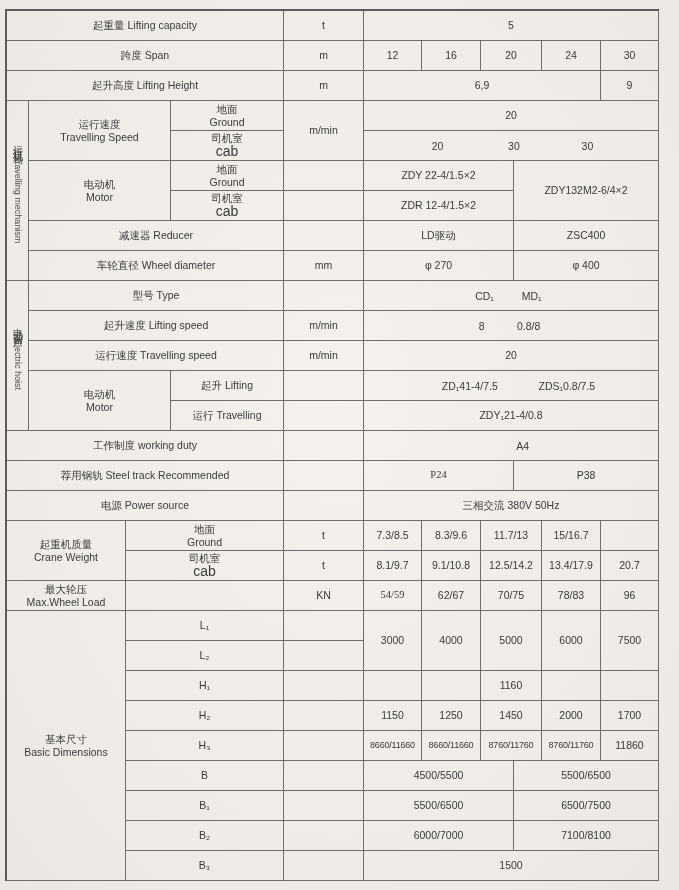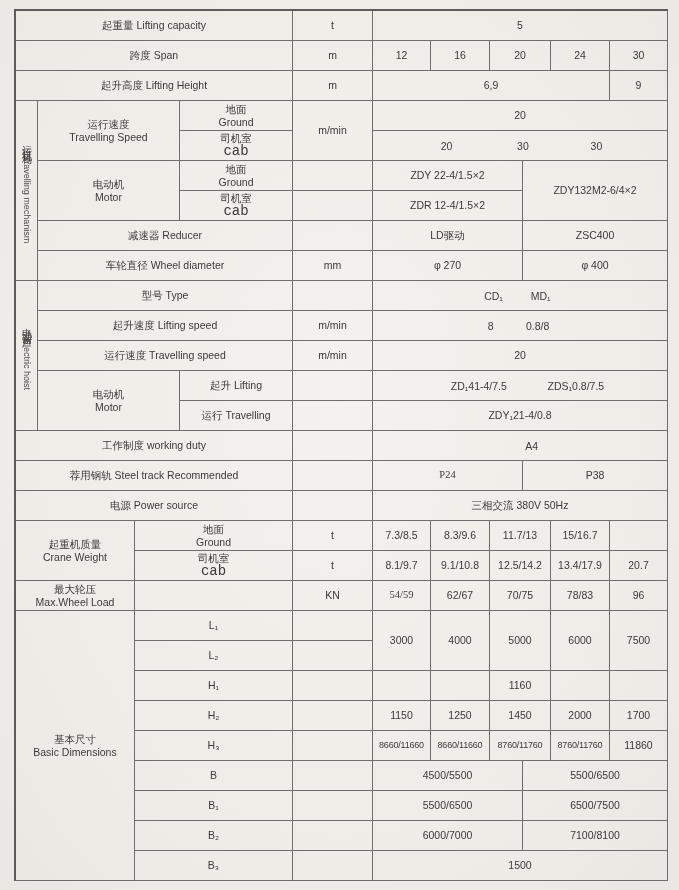--- a/index.html
+++ b/index.html
@@ -4,36 +4,36 @@
 <style>
   html,body{margin:0;padding:0;background:#e8e5e1;}
   .page{
     width:679px;height:890px;position:relative;overflow:hidden;
     background:#f2efeb;
     background-image:radial-gradient(ellipse at 50% 45%, #f4f1ee 0%, #efecE7 70%, #eae6e1 100%);
     font-family:"Liberation Sans","DejaVu Sans",sans-serif;
     color:#3a3a3a;
   }
   .spec-table{
-    position:absolute;left:14px;top:9px;
+    position:absolute;left:5px;top:9px;
     display:grid;
     border-top:2px solid #5c5c5c;
     border-left:2px solid #5c5c5c;
   }
   .cell{
     border-right:1px solid #6e6e6e;
     border-bottom:1px solid #6e6e6e;
     display:flex;align-items:center;justify-content:center;
     position:relative;text-align:center;
     font-size:10.5px;line-height:1.2;
     overflow:hidden;white-space:nowrap;
   }
   .lines{display:flex;flex-direction:column;justify-content:center;align-items:center;}
   .lines span{display:block;}
-  .cab{font-family:Liberation Mono, monospace;font-size:14px;line-height:1.05;}
+  .cab{font-family:Liberation Sans, sans-serif;font-size:14px;line-height:1.05;}
   .sm{font-size:9px;letter-spacing:-0.2px;}
   .vcell .lines{gap:7px;}
   .vcn{writing-mode:vertical-rl;text-orientation:upright;font-size:10px;letter-spacing:3px;}
   .ven{writing-mode:vertical-rl;font-size:9px;color:#4a4a4a;}
   .parts span{position:absolute;top:50%;transform:translate(-50%,-50%);}
 </style>
 </head>
 <body>
 
 <div class="page">

